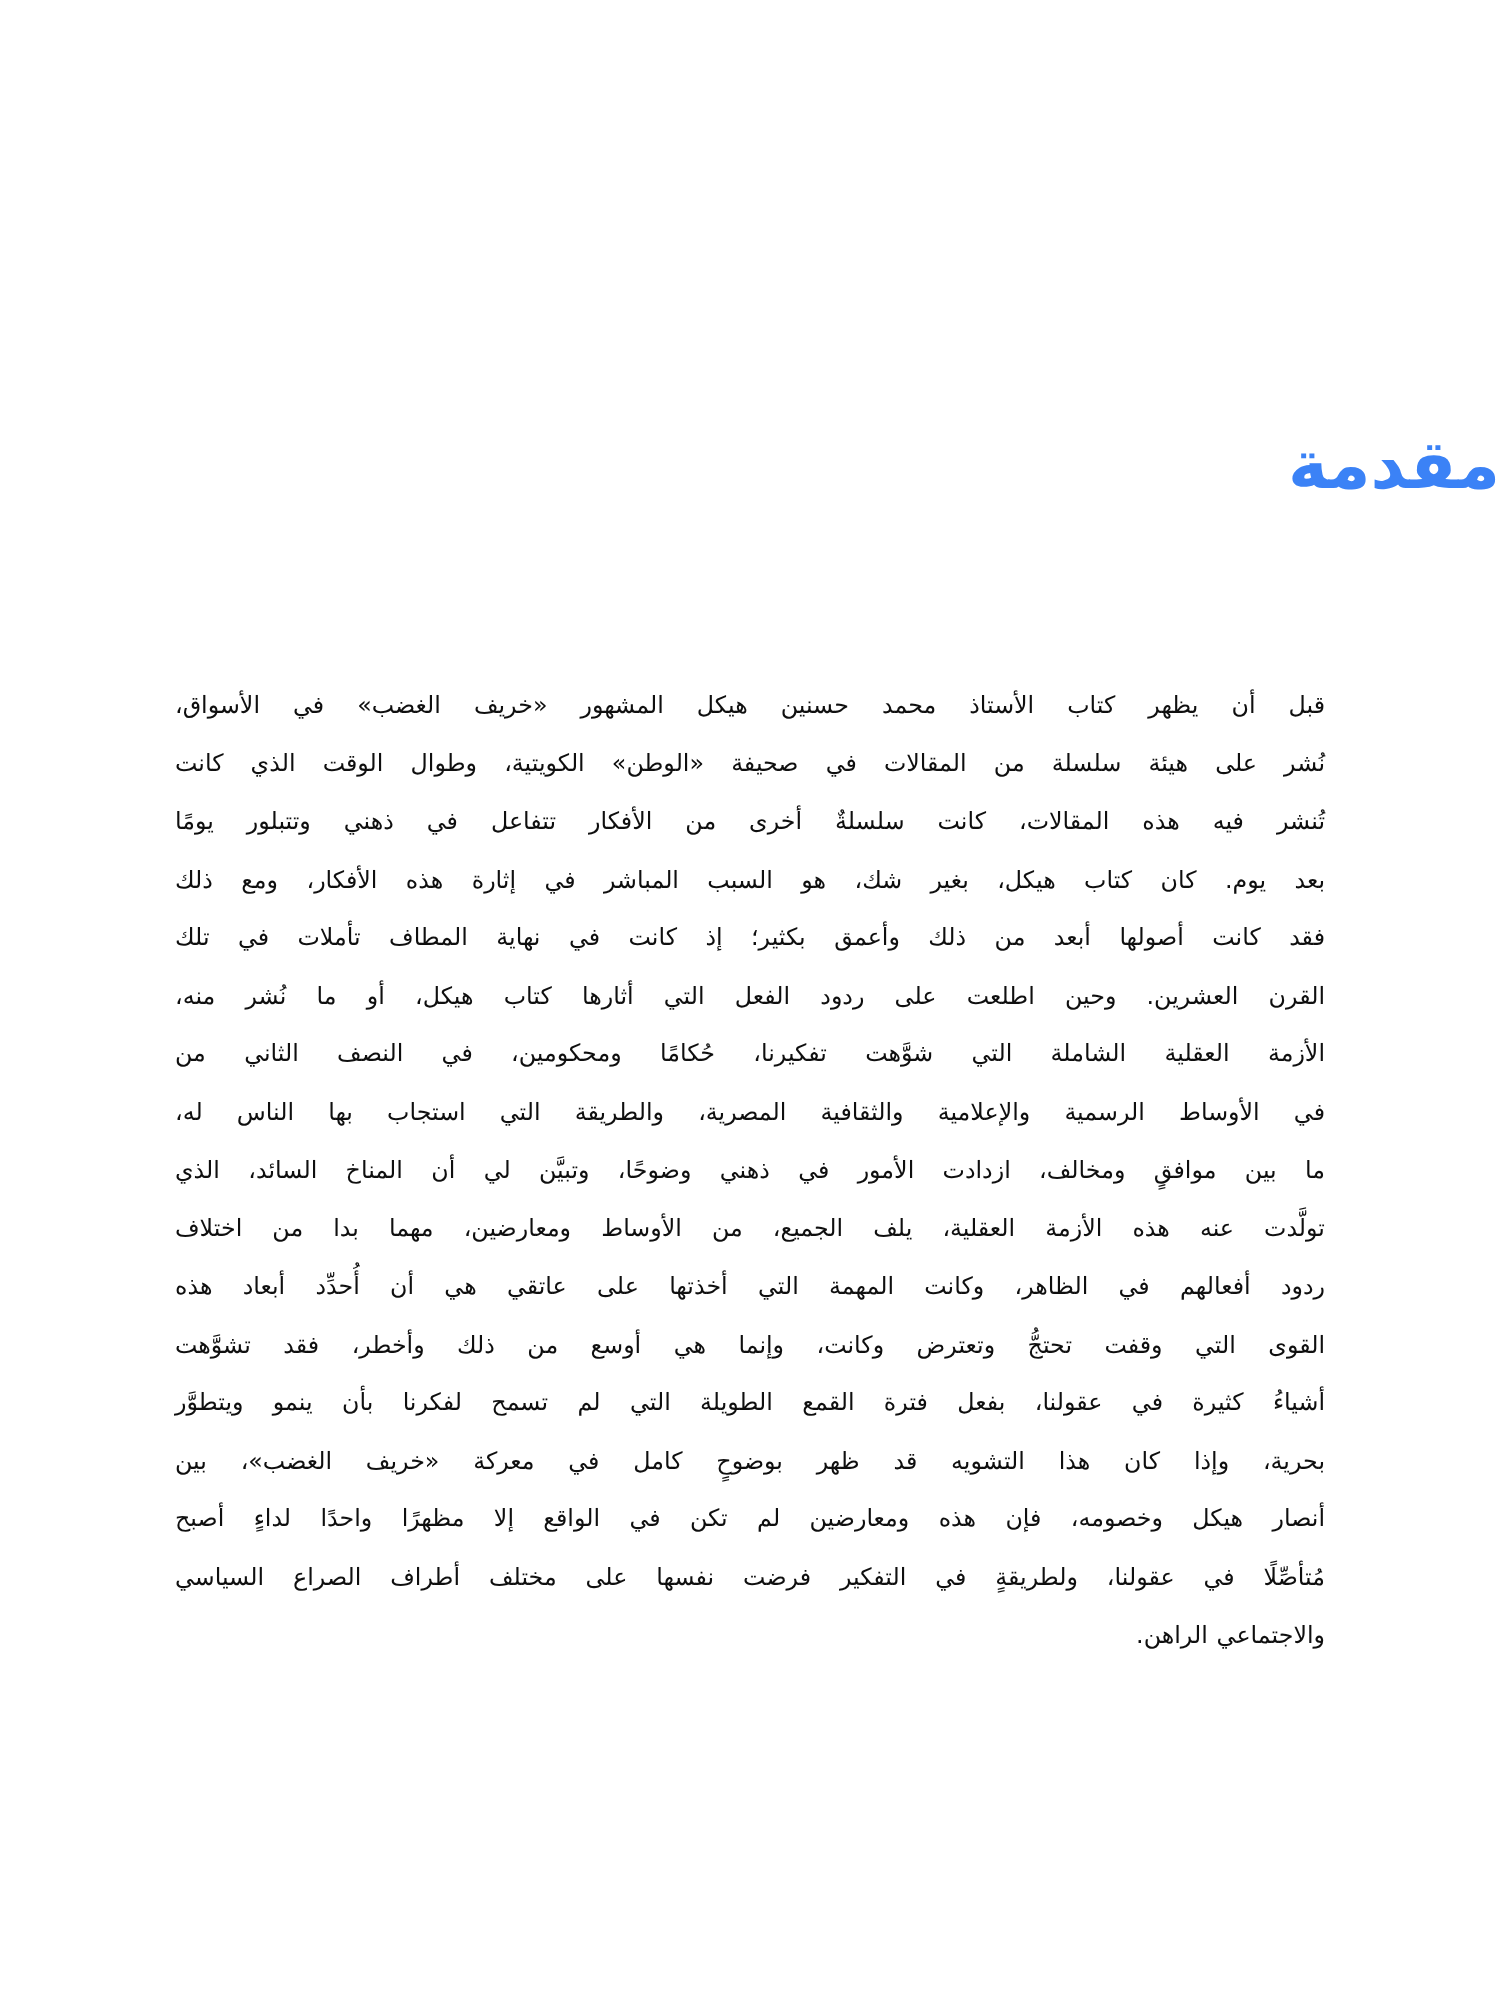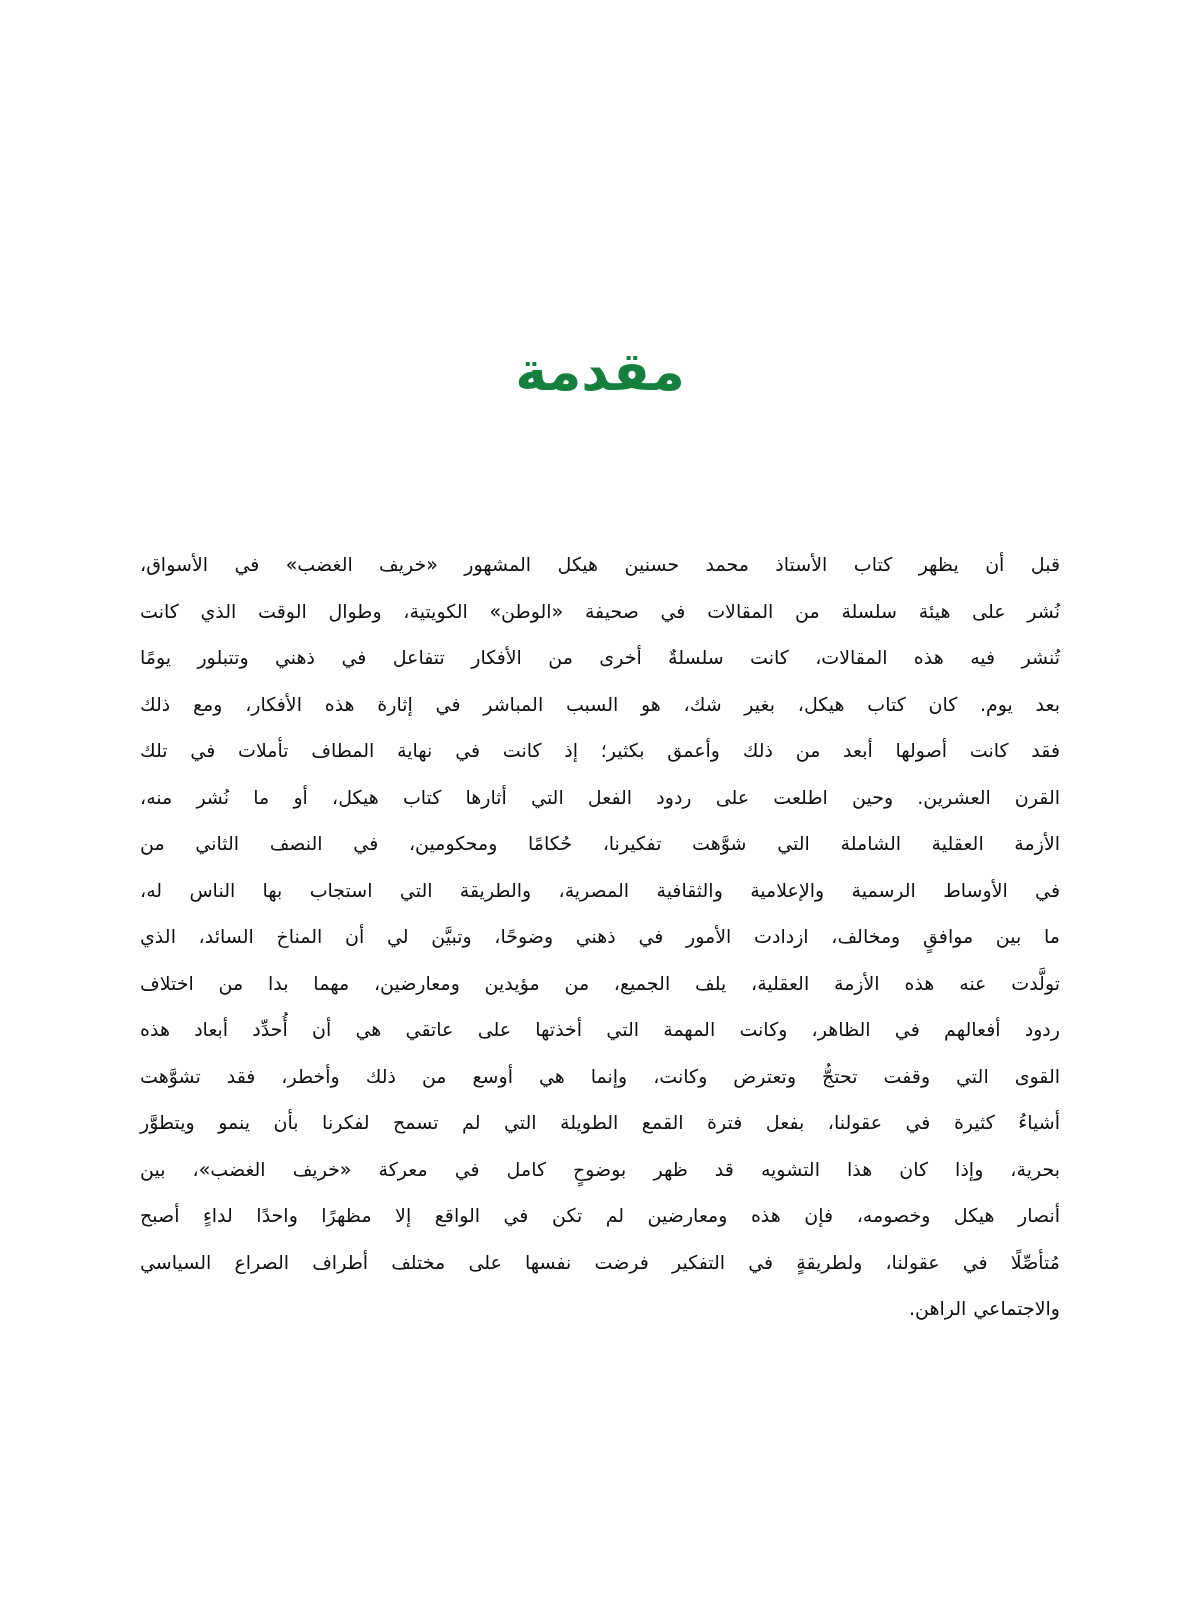--- a/index.html
+++ b/index.html
@@ -17,25 +17,25 @@
     direction: rtl;
     font-family: "DejaVu Sans", sans-serif;
     color: #111111;
   }
   .title {
     position: absolute;
     top: 342px;
     left: 0;
     right: 0;
     margin: 0;
-    text-align: center;
+    text-align: right;
     font-size: 54px;
     font-weight: bold;
     line-height: 1.1;
-    color: #15803d;
+    color: #3b82f6;
   }
   .body-block {
     position: absolute;
     top: 541px;
     right: 140px;
     left: 140px;
   }
   .line {
     margin: 0;
     padding: 0;
@@ -62,21 +62,21 @@
   <div class="body-block">
     <p class="line">قبل أن يظهر كتاب الأستاذ محمد حسنين هيكل المشهور «خريف الغضب» في الأسواق،</p>
     <p class="line">نُشر على هيئة سلسلة من المقالات في صحيفة «الوطن» الكويتية، وطوال الوقت الذي كانت</p>
     <p class="line">تُنشر فيه هذه المقالات، كانت سلسلةٌ أخرى من الأفكار تتفاعل في ذهني وتتبلور يومًا</p>
     <p class="line">بعد يوم. كان كتاب هيكل، بغير شك، هو السبب المباشر في إثارة هذه الأفكار، ومع ذلك</p>
     <p class="line">فقد كانت أصولها أبعد من ذلك وأعمق بكثير؛ إذ كانت في نهاية المطاف تأملات في تلك</p>
     <p class="line">القرن العشرين. وحين اطلعت على ردود الفعل التي أثارها كتاب هيكل، أو ما نُشر منه،</p>
     <p class="line">الأزمة العقلية الشاملة التي شوَّهت تفكيرنا، حُكامًا ومحكومين، في النصف الثاني من</p>
     <p class="line">في الأوساط الرسمية والإعلامية والثقافية المصرية، والطريقة التي استجاب بها الناس له،</p>
     <p class="line">ما بين موافقٍ ومخالف، ازدادت الأمور في ذهني وضوحًا، وتبيَّن لي أن المناخ السائد، الذي</p>
-    <p class="line">تولَّدت عنه هذه الأزمة العقلية، يلف الجميع، من مؤيدين ومعارضين، مهما بدا من اختلاف</p>
+    <p class="line">تولَّدت عنه هذه الأزمة العقلية، يلف الجميع، من الأوساط ومعارضين، مهما بدا من اختلاف</p>
     <p class="line">ردود أفعالهم في الظاهر، وكانت المهمة التي أخذتها على عاتقي هي أن أُحدِّد أبعاد هذه</p>
     <p class="line">القوى التي وقفت تحتجُّ وتعترض وكانت، وإنما هي أوسع من ذلك وأخطر، فقد تشوَّهت</p>
     <p class="line">أشياءُ كثيرة في عقولنا، بفعل فترة القمع الطويلة التي لم تسمح لفكرنا بأن ينمو ويتطوَّر</p>
     <p class="line">بحرية، وإذا كان هذا التشويه قد ظهر بوضوحٍ كامل في معركة «خريف الغضب»، بين</p>
     <p class="line">أنصار هيكل وخصومه، فإن هذه ومعارضين لم تكن في الواقع إلا مظهرًا واحدًا لداءٍ أصبح</p>
     <p class="line">مُتأصِّلًا في عقولنا، ولطريقةٍ في التفكير فرضت نفسها على مختلف أطراف الصراع السياسي</p>
     <p class="line last">والاجتماعي الراهن.</p>
   </div>
 
 </div>

